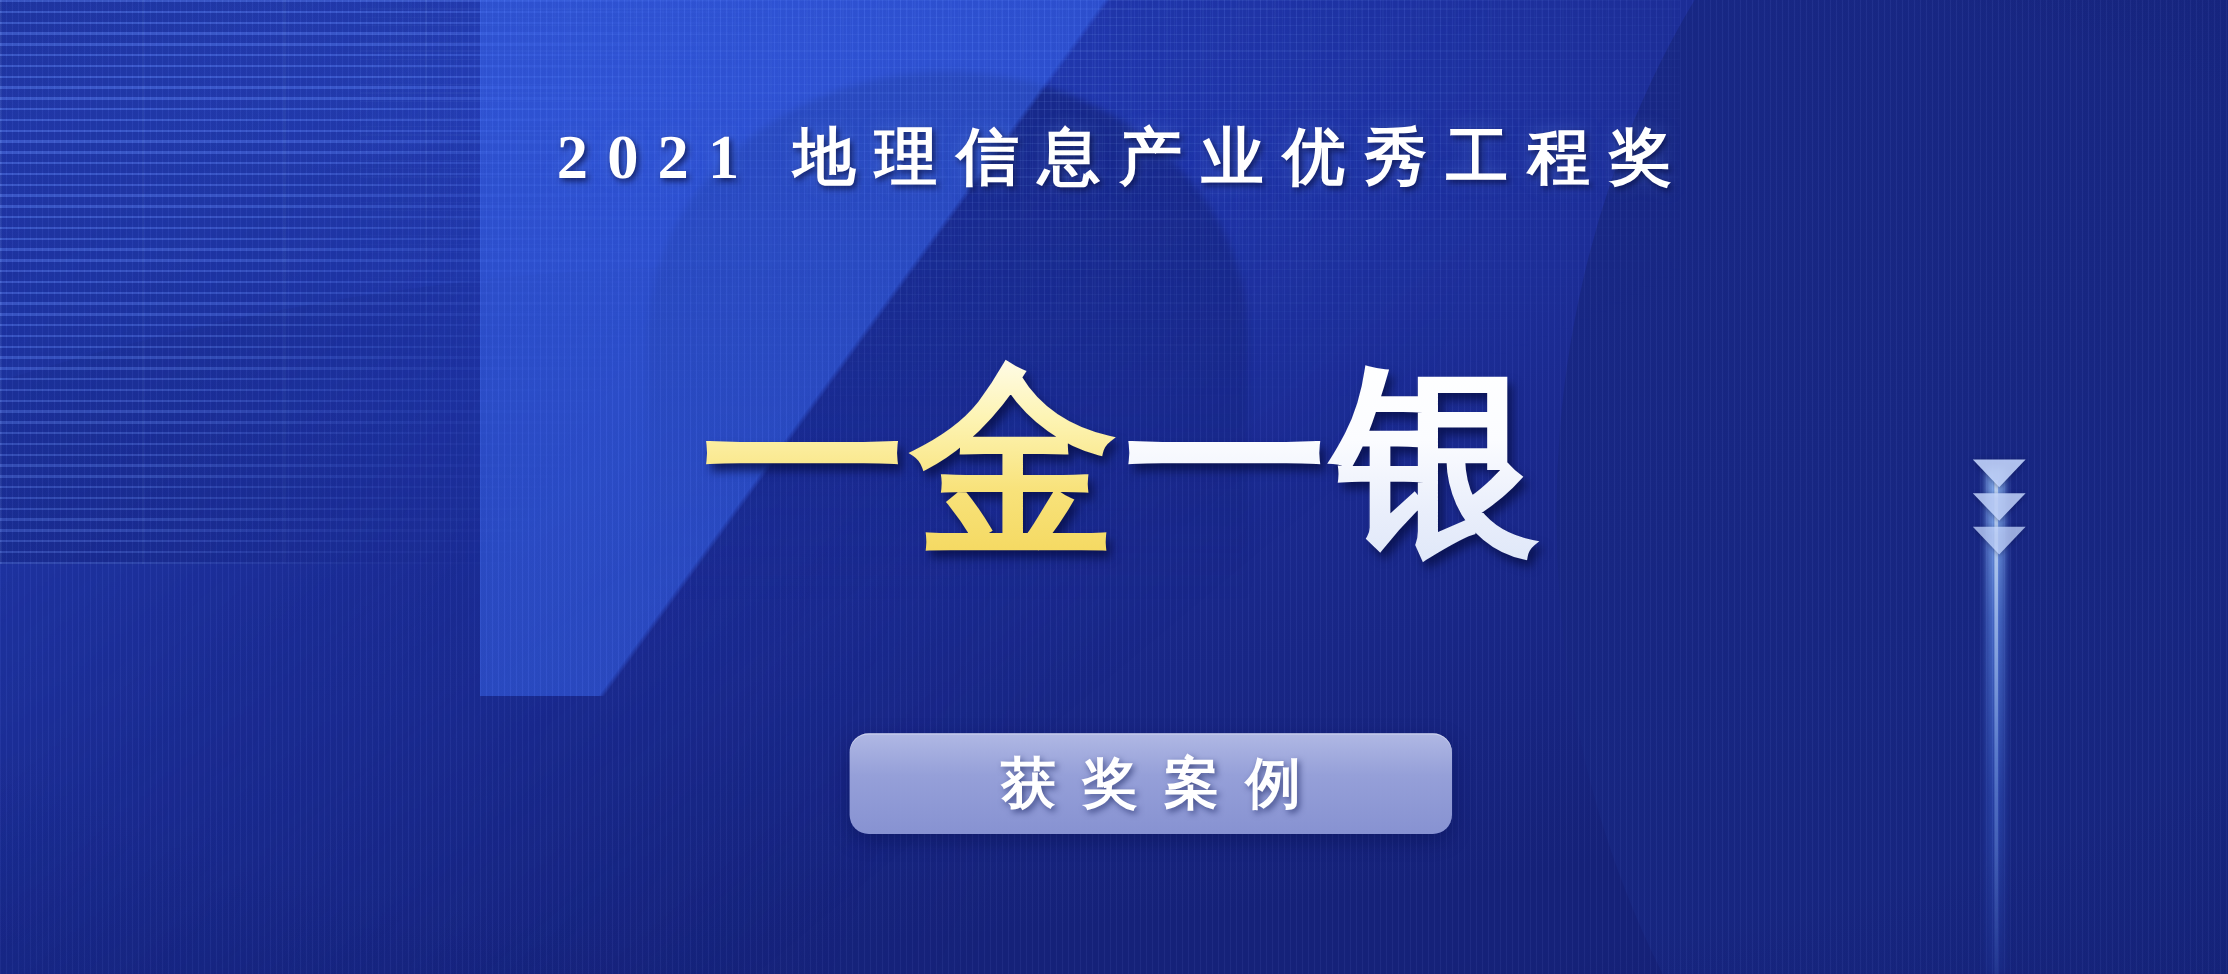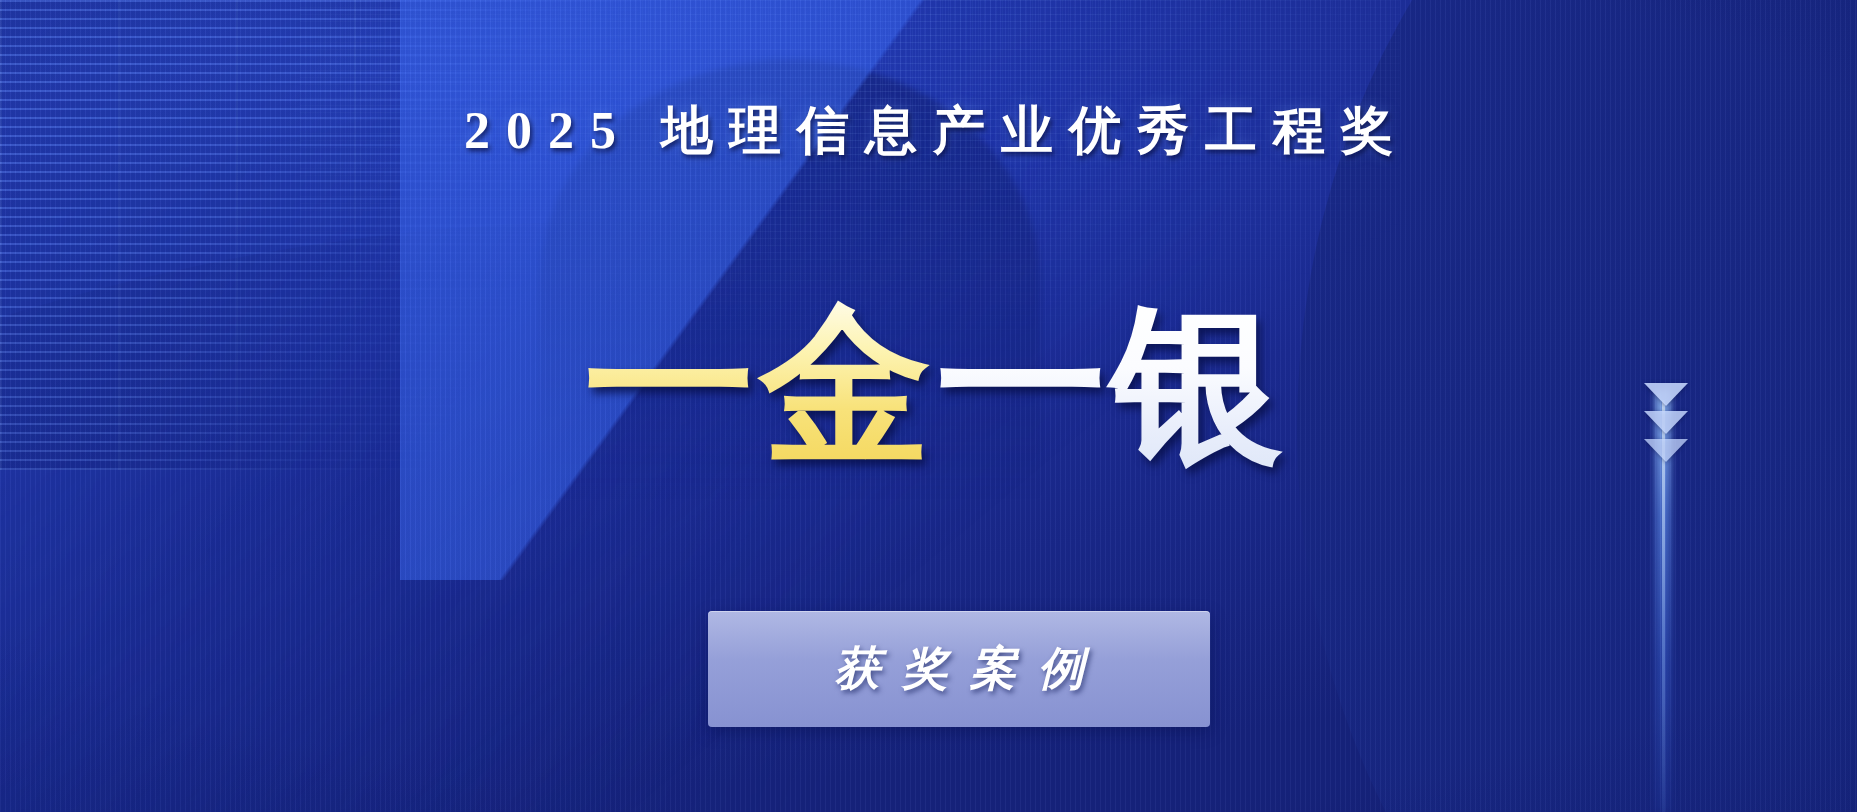--- a/index.html
+++ b/index.html
@@ -191,31 +191,30 @@
             background-clip:text;
     color:transparent;
     -webkit-text-fill-color:transparent;
     filter:drop-shadow(4px 6px 4px rgba(6,14,70,.78));
     text-decoration:underline;
   }
 
   .cta{
     position:absolute;
     left:708px; top:611px;
-    width:502px; height:116px;
-    border-radius:4px;
+    width:502px; height:84px;
+    border-radius:16px;
     background:linear-gradient(180deg, rgba(182,190,232,.96) 0%, rgba(156,166,221,.95) 42%, rgba(141,152,214,.95) 100%);
     box-shadow:
       inset 0 1px 0 rgba(255,255,255,.40),
       0 5px 16px rgba(6,14,70,.38);
     display:flex;
     align-items:center;
     justify-content:center;
     cursor:pointer;
-    font-style:italic;
   }
   .cta-label{
     color:#ffffff;
     font-size:46px;
     font-weight:bold;
     letter-spacing:22px;
     text-indent:22px;
     font-family:"Liberation Serif","DejaVu Serif",serif;
     text-shadow:2px 3px 5px rgba(10,20,80,.55);
     white-space:nowrap;
@@ -256,21 +255,21 @@
   <div class="mesh-fine"></div>
   <div class="mesh-blinds"></div>
   <div class="diag-edge"></div>
   <div class="streak"></div>
   <div class="streak-core"></div>
   <div class="scanlines"></div>
   <div class="vignette"></div>
 
   <div class="content">
 
-    <div class="award-title">2025 地理信息产业优秀工程奖</div>
+    <div class="award-title">2021 地理信息产业优秀工程奖</div>
 
     <div class="headline">
       <span class="gold">一金</span><span class="silver">一银</span>
     </div>
 
     <div class="cta">
       <span class="cta-label">获奖案例</span>
     </div>
 
     <div class="arrows">

